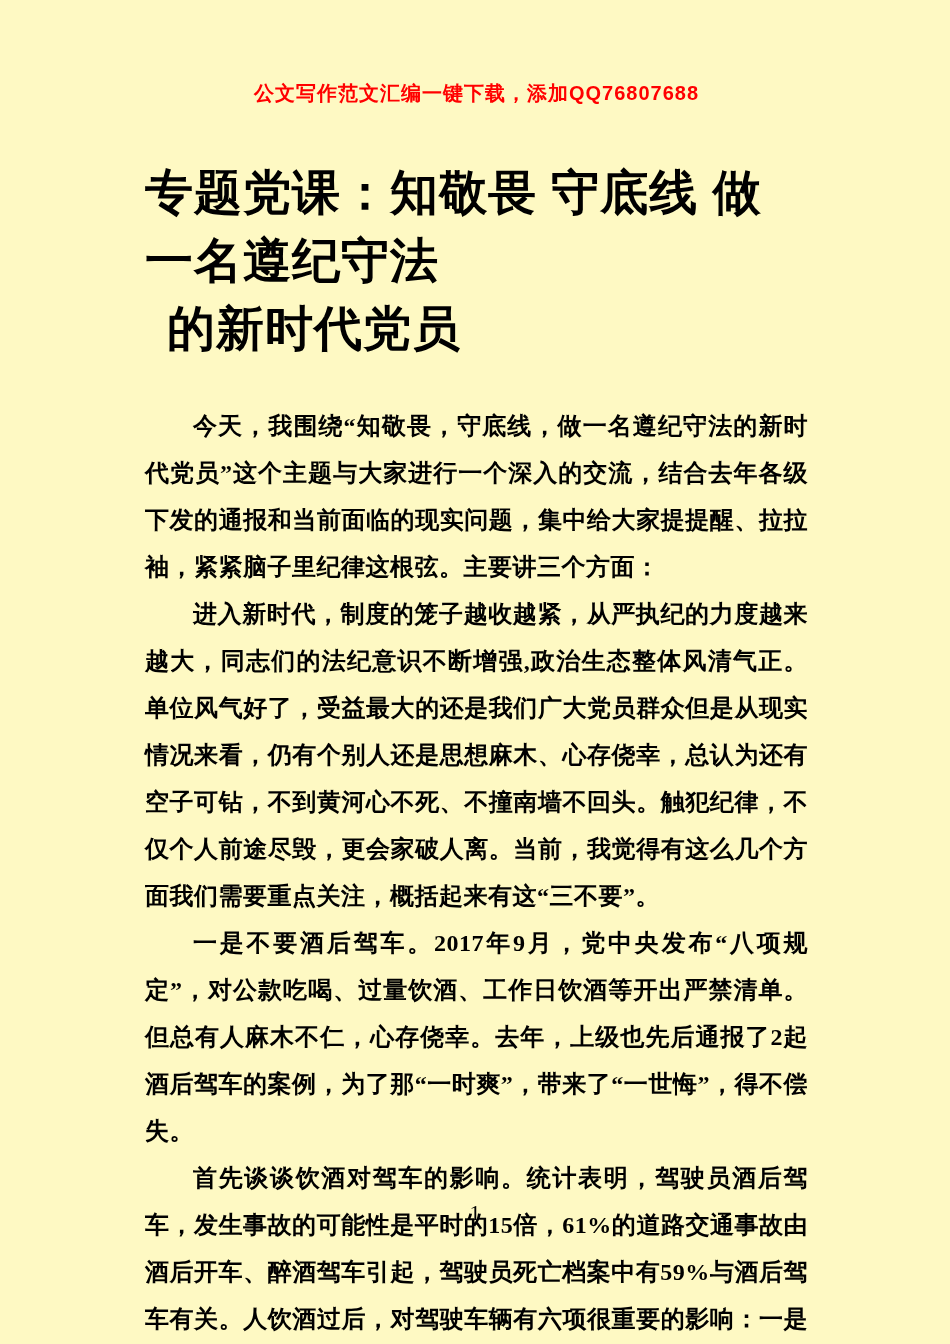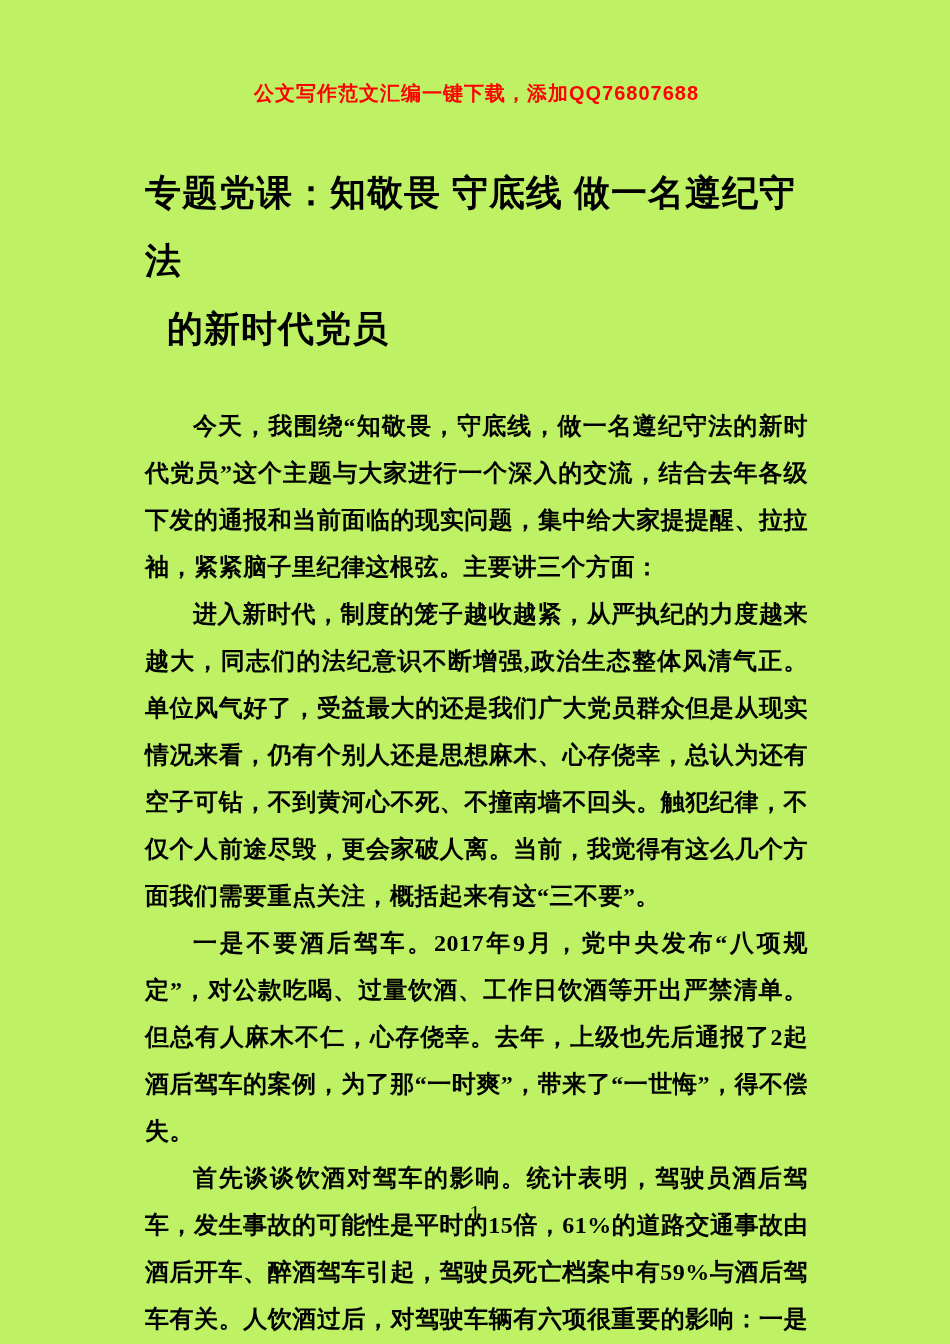--- a/index.html
+++ b/index.html
@@ -5,40 +5,40 @@
   html, body {
     margin: 0;
     padding: 0;
     background: #fafafa;
   }
   .page {
     position: relative;
     width: 950px;
     height: 1344px;
     margin: 0 auto;
-    background: #bef264;
+    background: #fef9c3;
     box-sizing: border-box;
     padding: 80px 142px 0 145px;
     overflow: hidden;
     font-family: "Liberation Serif", "DejaVu Serif", serif;
     color: #000000;
   }
   .header-notice {
     text-align: center;
     color: #ff0000;
     font-family: "Liberation Sans", "DejaVu Sans", sans-serif;
     font-size: 20px;
     font-weight: bold;
     letter-spacing: 1px;
     margin: 0 0 52px 0;
   }
   .doc-title {
     font-family: "Liberation Sans", "DejaVu Sans", sans-serif;
     font-weight: bold;
-    font-size: 36px;
+    font-size: 48px;
     line-height: 68px;
     margin: 0 0 40px 0;
     letter-spacing: 1px;
   }
   .doc-title .title-line {
     display: block;
   }
   .doc-title .title-line:nth-child(2) {
     padding-left: 22px;
   }

